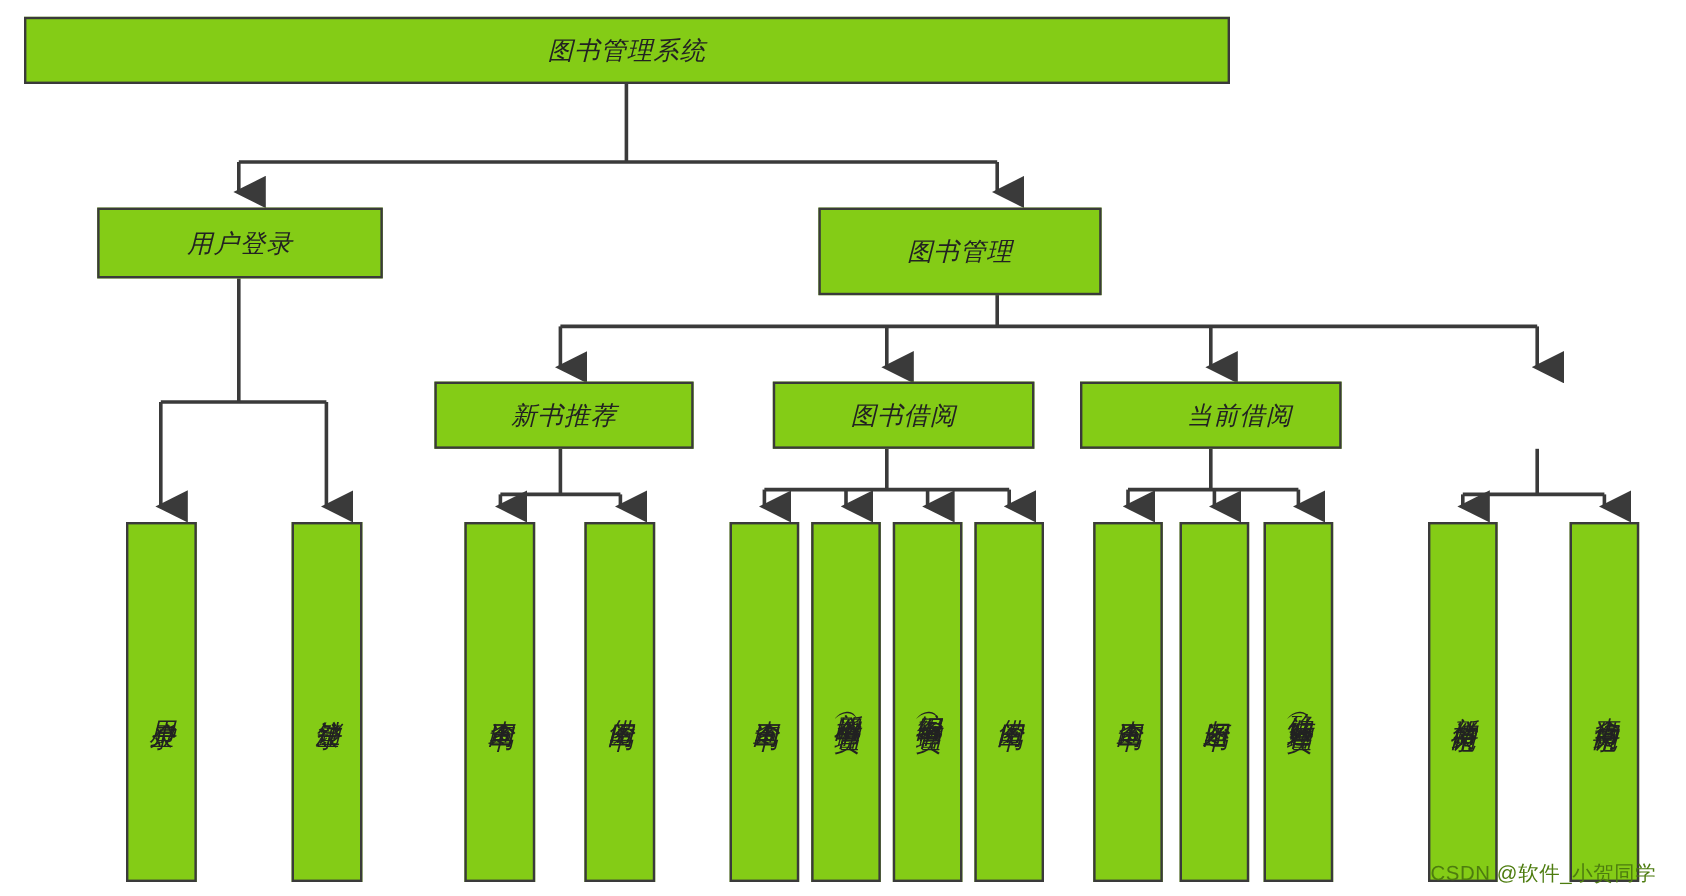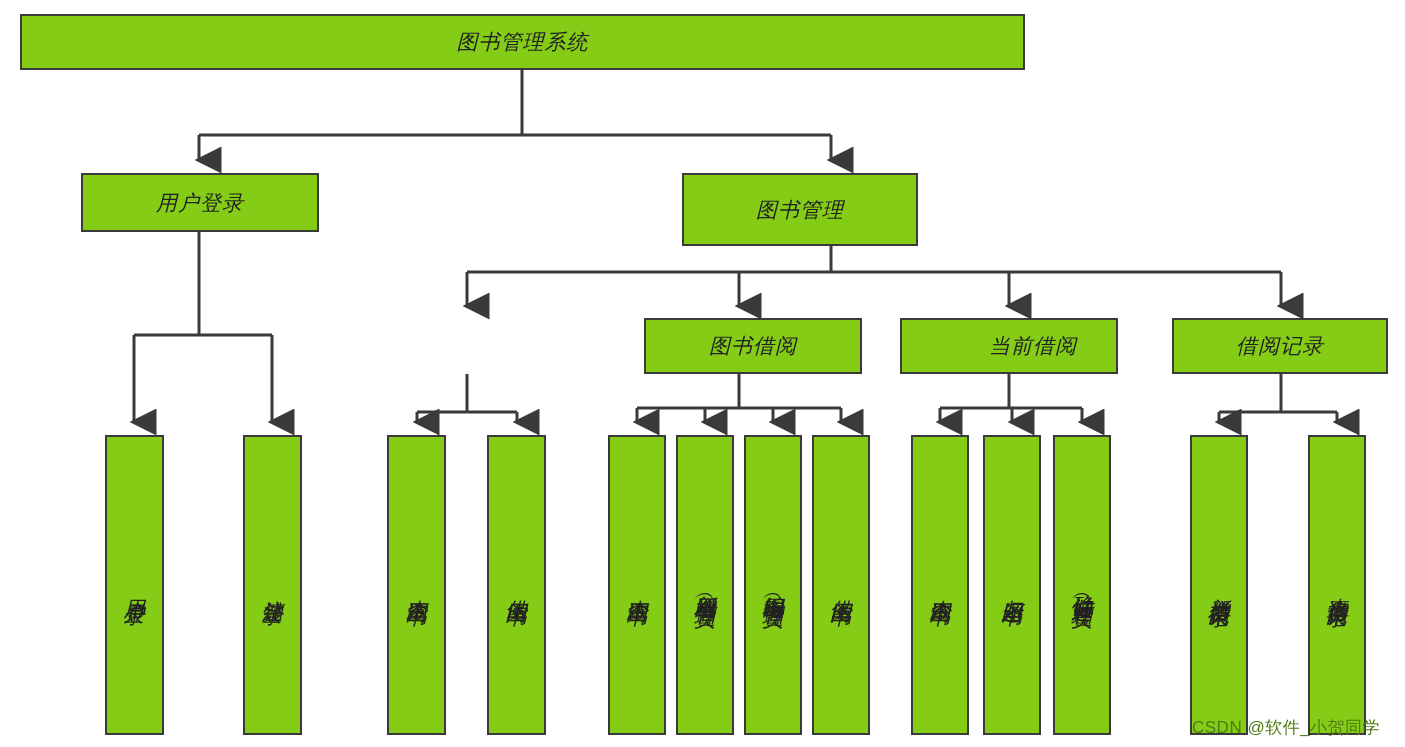--- a/index.html
+++ b/index.html
@@ -121,28 +121,28 @@
     <span class="label">图书管理系统</span>
   </div>
 
   <div class="node horiz" style="left:81px; top:173px; width:238px; height:59px;">
     <span class="label">用户登录</span>
   </div>
   <div class="node horiz" style="left:682px; top:173px; width:236px; height:73px;">
     <span class="label">图书管理</span>
   </div>
 
+  <div class="node horiz" style="left:362px; top:318px; width:216px; height:56px;">
+    <span class="label">新书推荐</span>
+  </div>
   <div class="node horiz" style="left:644px; top:318px; width:218px; height:56px;">
     <span class="label">图书借阅</span>
   </div>
   <div class="node horiz" style="left:900px; top:318px; width:218px; height:56px;padding-left:48px;">
     <span class="label">当前借阅</span>
-  </div>
-  <div class="node horiz" style="left:1172px; top:318px; width:216px; height:56px;">
-    <span class="label">借阅记录</span>
   </div>
 
   <div class="node vert" style="left:105px; top:435px; width:59px; height:300px;">
     <span class="label">用户登录</span>
   </div>
   <div class="node vert" style="left:243px; top:435px; width:59px; height:300px;">
     <span class="label">注销登录</span>
   </div>
   <div class="node vert" style="left:387px; top:435px; width:59px; height:300px;">
     <span class="label">查询图书</span>

